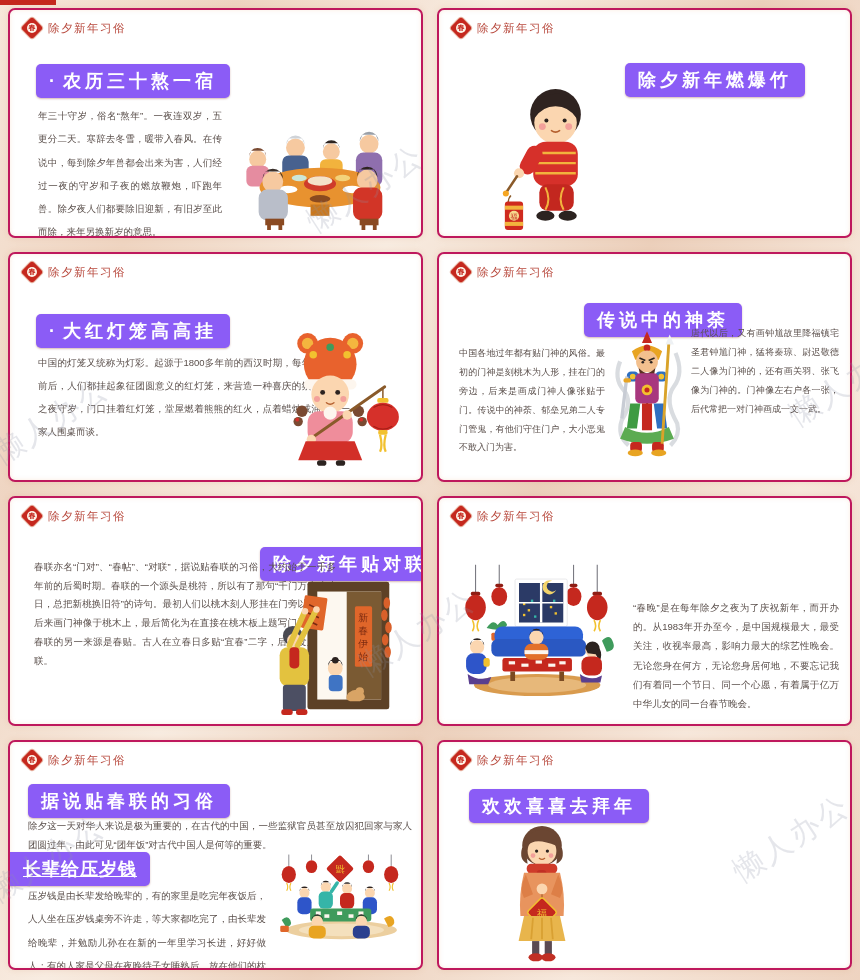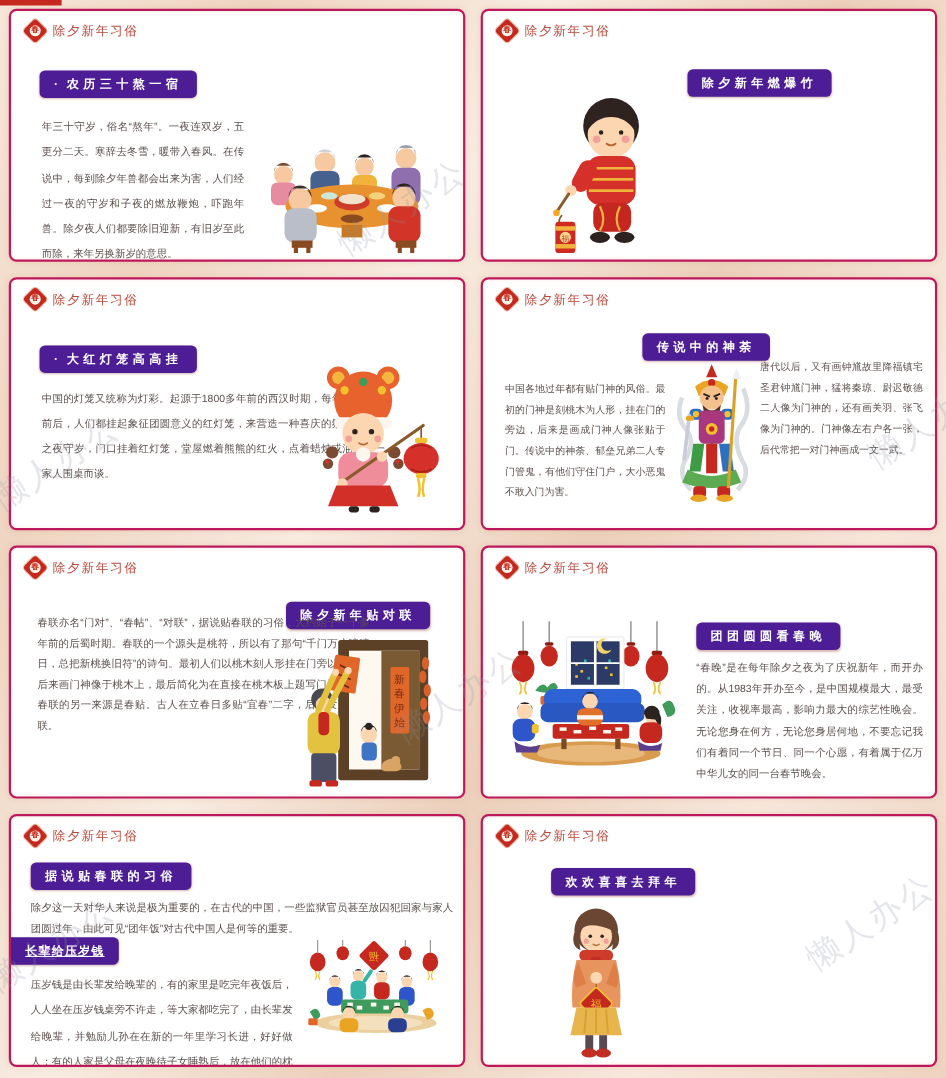--- a/index.html
+++ b/index.html
@@ -20,21 +20,21 @@
     box-shadow:0 0 6px rgba(214,150,105,.22), inset 0 0 4px rgba(246,214,190,.5);
     overflow:hidden;
   }
   .card-head{position:absolute;top:10px;left:14px;display:flex;align-items:center;gap:8px;}
   .seal{width:16px;height:16px;background:#c5281e;transform:rotate(45deg);border-radius:3px;
     display:flex;align-items:center;justify-content:center;flex:none;box-shadow:0 0 0 1px #e9b9a8;}
   .seal-inner{width:10px;height:10px;background:#fdf3e7;border-radius:50%;transform:rotate(-45deg);
     color:#c5281e;font-size:7px;line-height:10px;text-align:center;font-weight:bold;}
   .head-label{color:#b8493d;font-size:11.5px;letter-spacing:1.5px;}
   .title-box{
-    position:absolute;background:#4c1d95;color:#fff;font-weight:bold;font-size:11px;
+    position:absolute;background:#8b5cf6;color:#fff;font-weight:bold;font-size:18px;
     letter-spacing:4px;padding:5px 13px 5px 13px;border-radius:5px;white-space:nowrap;
     box-shadow:0 1px 2px rgba(120,20,10,.3);
   }
   .title-box .bullet{margin-right:4px;font-weight:bold;}
   .title-box.tight{letter-spacing:1px;border-radius:0 5px 5px 0;text-decoration:underline;}
   .body-text{position:absolute;color:#5a4f4b;font-size:9.5px;text-align:justify;}
   .ill{position:absolute;}
   .wm{position:absolute;transform:rotate(-33deg);color:#8d93a6;opacity:.22;font-size:30px;
     letter-spacing:3px;pointer-events:none;white-space:nowrap;}
 </style>
@@ -270,21 +270,20 @@
     </svg>
   </div>
 
   <div class="card">
     <div class="card-head">
       <span class="seal">
           <span class="seal-inner">春</span>
         </span>
       <span class="head-label">除夕新年习俗</span>
     </div>
-    <div class="title-box" style="left:194px;top:68px;"><span>团团圆圆看春晚</span></div>
     <div class="body-text" style="left:194px;top:100px;width:206px;line-height:2.02;"><span>“春晚”是在每年除夕之夜为了庆祝新年，而开办的。从1983年开办至今，是中国规模最大，最受关注，收视率最高，影响力最大的综艺性晚会。无论您身在何方，无论您身居何地，不要忘记我们有着同一个节日、同一个心愿，有着属于亿万中华儿女的同一台春节晚会。</span></div>
     <svg class="ill" style="left:16px;top:56px;" width="162" height="156" viewBox="0 0 205 170">
       <line x1="26" y1="0" x2="26" y2="36" stroke="#7a7a82" stroke-width="1.4"></line>
         <line x1="56" y1="0" x2="56" y2="26" stroke="#7a7a82" stroke-width="1.4"></line>
       <line x1="150" y1="0" x2="150" y2="26" stroke="#7a7a82" stroke-width="1.4"></line>
         <line x1="180" y1="0" x2="180" y2="36" stroke="#7a7a82" stroke-width="1.4"></line>
       <rect x="20" y="34" width="12" height="5" rx="2" fill="#8f1d14"></rect>
         <ellipse cx="26" cy="54" rx="13" ry="16" fill="#c5281e"></ellipse>
         <path d="M22 70q4 8 0 14M30 70q-4 8 0 14" stroke="#f2c12f" stroke-width="2" fill="none"></path>
       <rect x="51" y="24" width="10" height="4" rx="2" fill="#8f1d14"></rect>
@@ -403,21 +402,21 @@
     </svg>
   </div>
 
   <div class="card">
     <div class="card-head">
       <span class="seal">
           <span class="seal-inner">春</span>
         </span>
       <span class="head-label">除夕新年习俗</span>
     </div>
-    <div class="title-box" style="left:30px;top:47px;margin-left:32px;"><span>欢欢喜喜去拜年</span></div>
+    <div class="title-box" style="left:30px;top:47px;"><span>欢欢喜喜去拜年</span></div>
     <svg class="ill" style="left:58px;top:78px;" width="90" height="145" viewBox="0 0 100 160">
       <circle cx="50" cy="28" r="22" fill="#6b4632"></circle>
       <path d="M28 30q-4 14 6 18l-2-16zM72 30q4 14-6 18l2-16z" fill="#6b4632"></path>
       <circle cx="50" cy="34" r="16" fill="#fbd6b0"></circle>
       <path d="M34 28q8-10 32 0q2-12-8-16t-20 2t-4 14z" fill="#6b4632"></path>
       <circle cx="44" cy="34" r="1.8" fill="#2c2320"></circle>
         <circle cx="56" cy="34" r="1.8" fill="#2c2320"></circle>
       <circle cx="40" cy="39" r="2.6" fill="#f3a09a"></circle>
         <circle cx="60" cy="39" r="2.6" fill="#f3a09a"></circle>
       <path d="M47 42q3 2.4 6 0" stroke="#b5602f" stroke-width="1.3" fill="none" stroke-linecap="round"></path>

